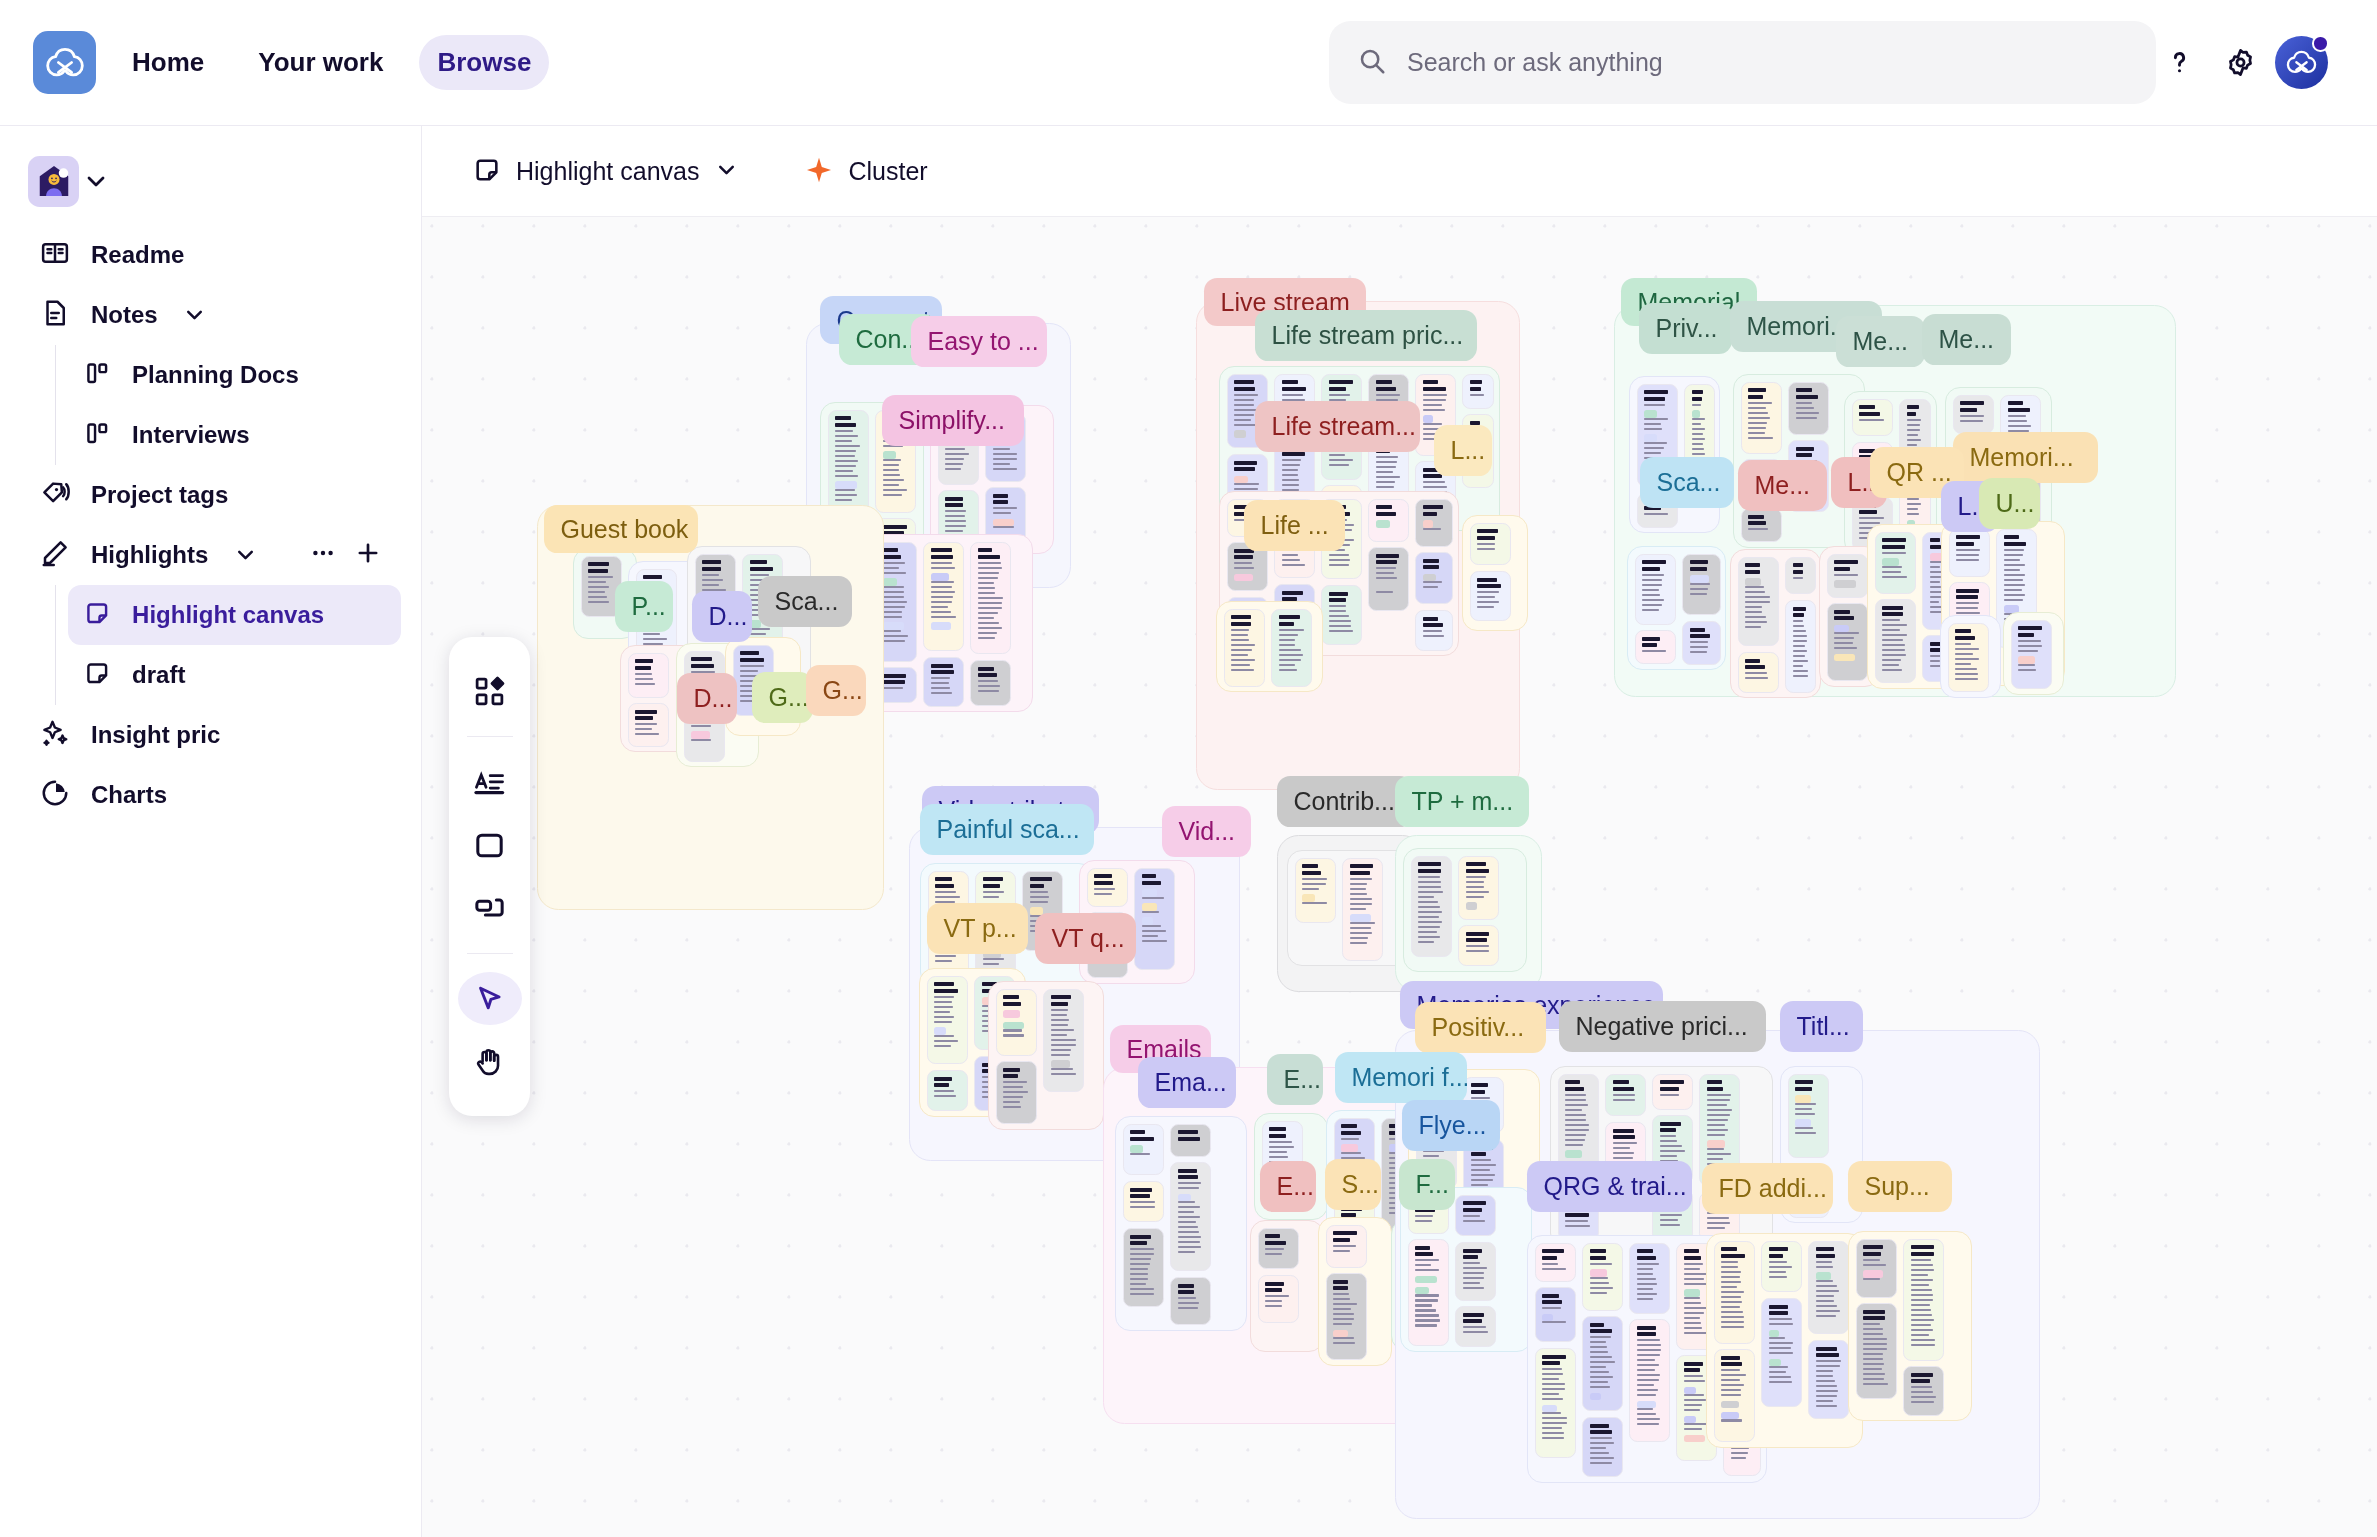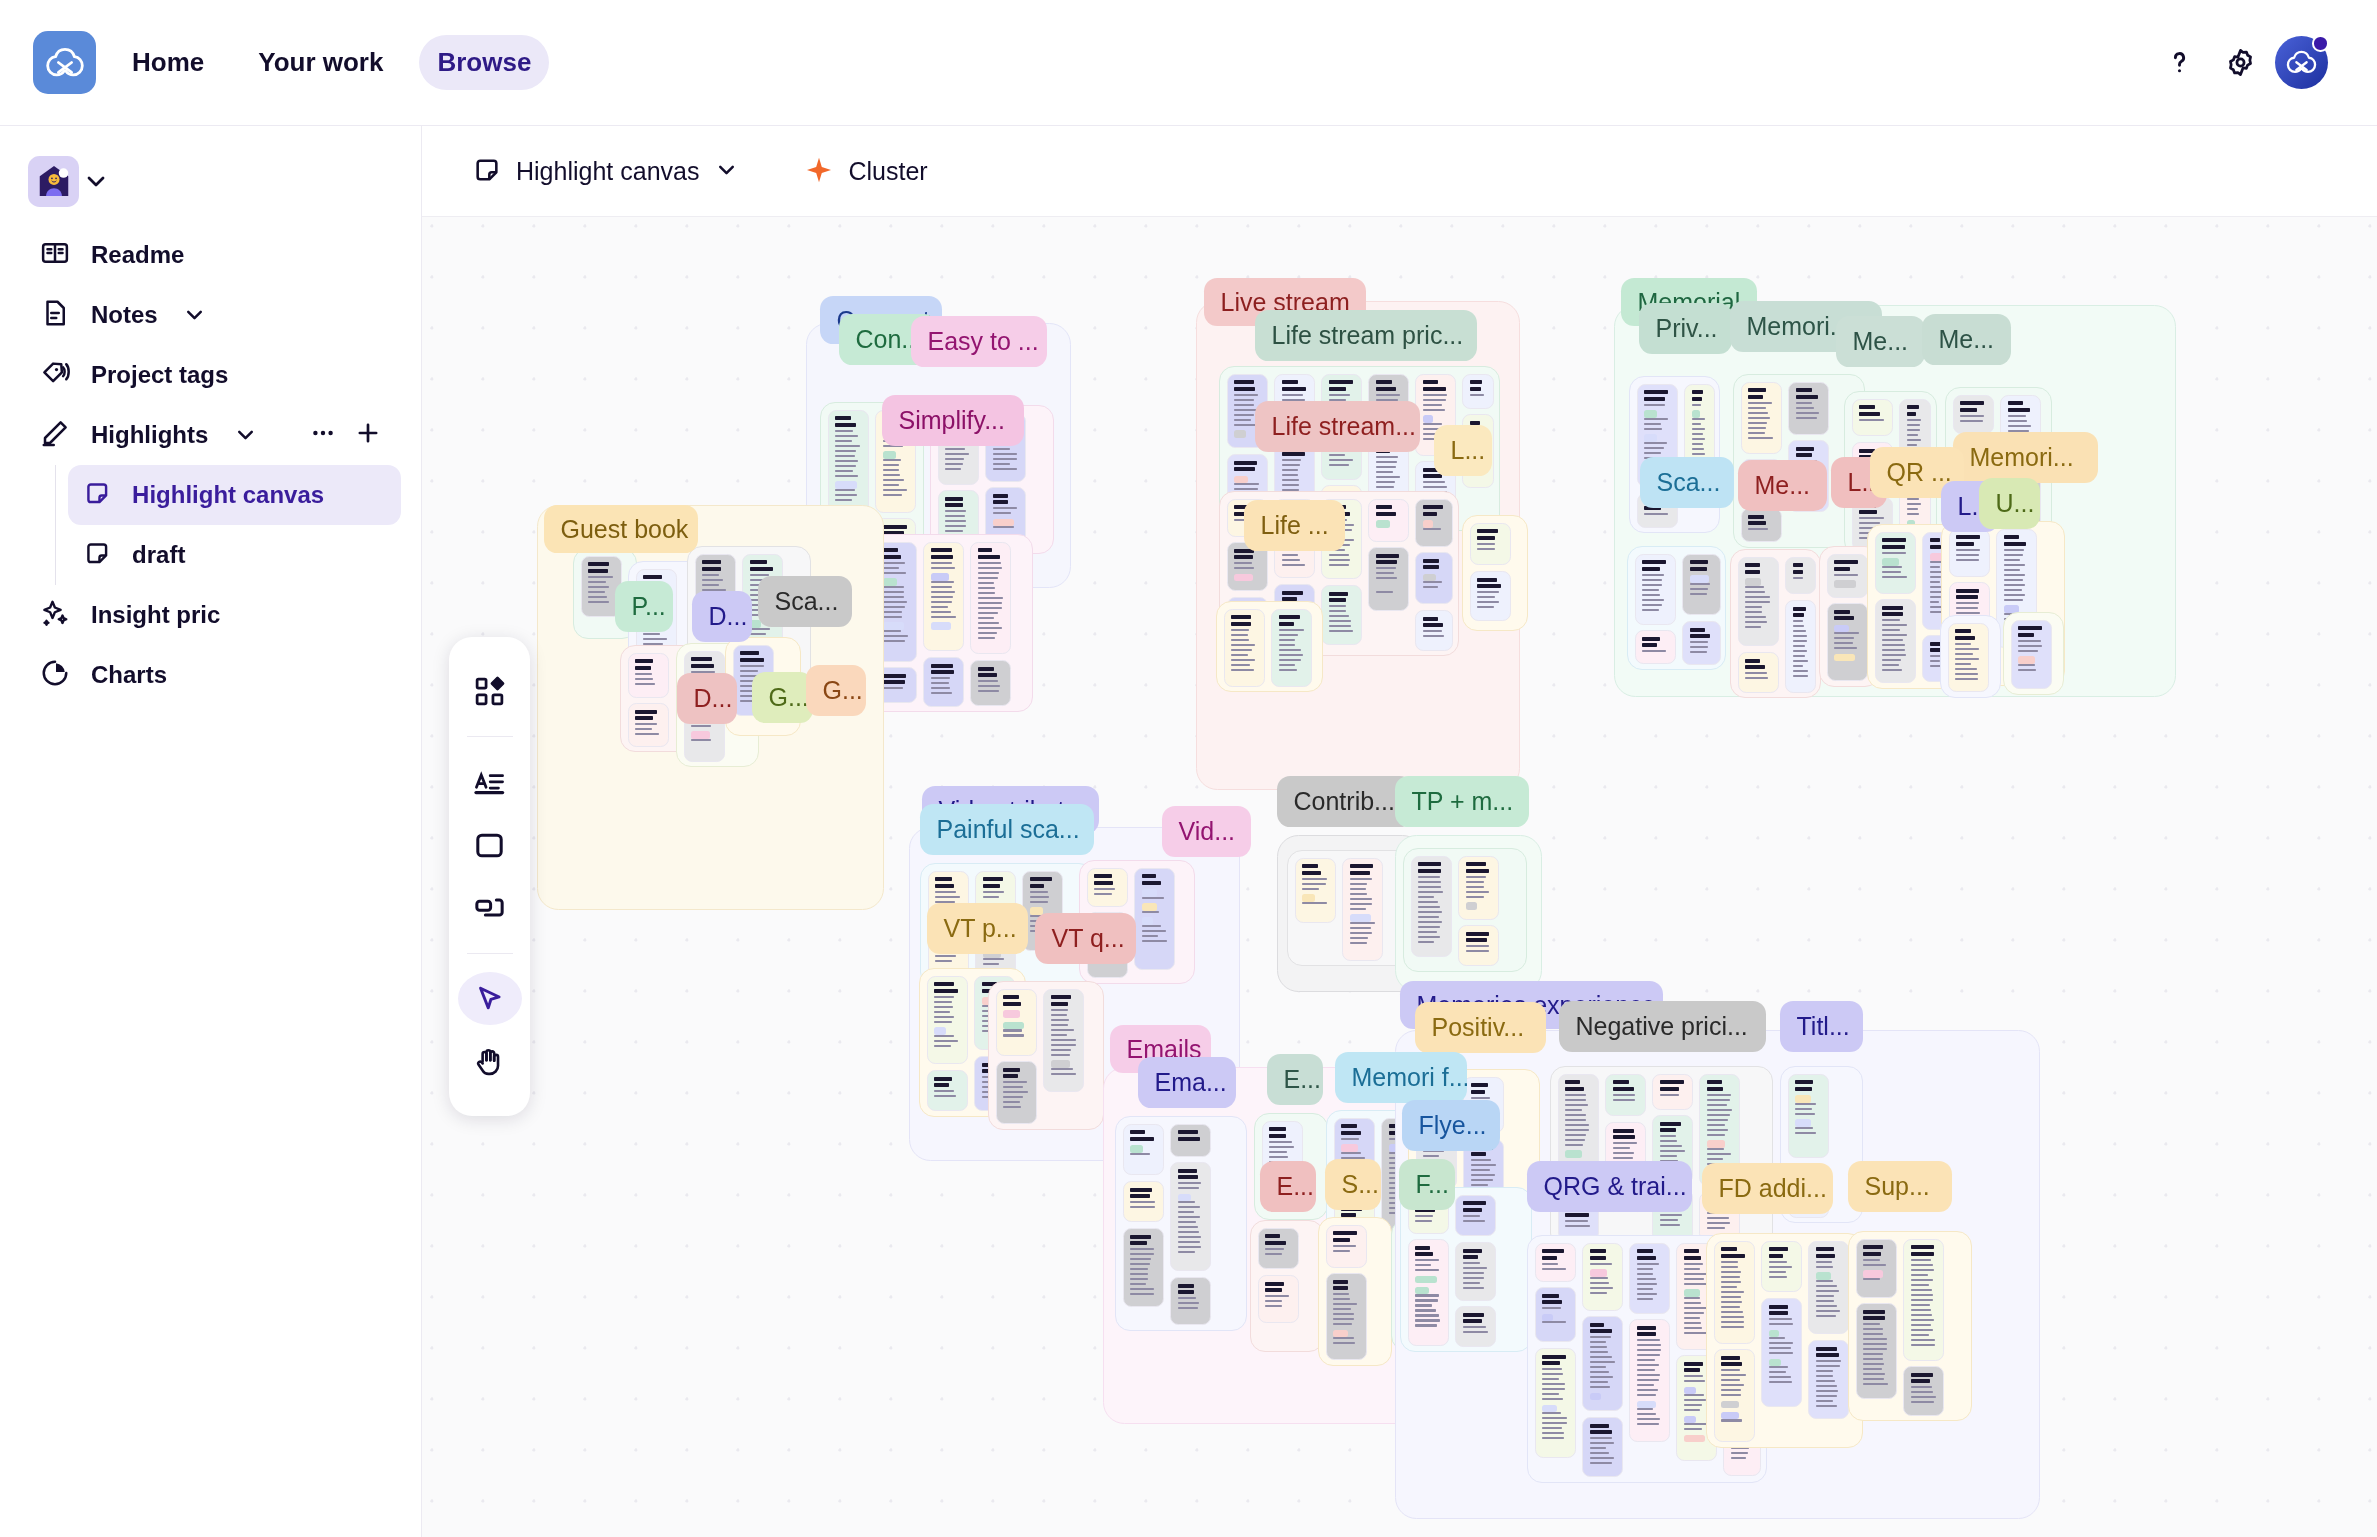--- a/index.html
+++ b/index.html
@@ -138,20 +138,29 @@
   <div id="logo-tile">
     <svg width="40" height="33" viewBox="0 0 48 40">
       <path d="M24 4c-6 0-10 4-11.5 9C7 13.5 3 18 3 24c0 6 5 11 11 11 4 0 7.3-2 9.3-5h1.4c2 3 5.3 5 9.3 5 6 0 11-5 11-11 0-6-4-10.5-9.5-11C34 8 30 4 24 4z" fill="none" stroke="#ffffff" stroke-width="3.4" stroke-linejoin="round"></path>
       <path d="M16 20l16 12M32 20L16 32" stroke="#ffffff" stroke-width="3.4" stroke-linecap="round"></path>
     </svg>
   </div>
   <div class="nav-link">Home</div>
   <div class="nav-link">Your work</div>
   <div class="nav-link active">Browse</div>
 
+  <div id="searchwrap">
+    <span>
+      <svg width="30" height="30" viewBox="0 0 24 24" fill="none" stroke="#6d6a7c" stroke-width="2">
+        <circle cx="10.5" cy="10.5" r="6.5"></circle>
+          <path d="M15.5 15.5L21 21" stroke-linecap="round"></path>
+      </svg>
+    </span>
+    <span id="search-input-text">Search or ask anything</span>
+  </div>
 
   <div class="hdr-icon" style="left:2158px">
     <svg width="33" height="33" viewBox="0 0 24 24" fill="none" stroke="#120d2b" stroke-width="2.1" stroke-linecap="round">
       <path d="M9 8.5a3 3 0 1 1 4.3 2.7c-.9.5-1.3 1.2-1.3 2.1v.7"></path>
         <circle cx="12" cy="18" r="1.1" fill="#120d2b" stroke="none"></circle>
     </svg>
   </div>
   <div class="hdr-icon" style="left:2219px">
     <svg width="33" height="33" viewBox="0 0 24 24" fill="none" stroke="#120d2b" stroke-width="2">
       <path d="M12 3.2l1.9 1.5 2.4-.3.9 2.3 2.1 1.2-.5 2.4.5 2.4-2.1 1.2-.9 2.3-2.4-.3L12 20.8l-1.9-1.5-2.4.3-.9-2.3-2.1-1.2.5-2.4-.5-2.4 2.1-1.2.9-2.3 2.4.3z" stroke-linejoin="round"></path>
@@ -208,20 +217,40 @@
       </svg>
     </span>
     <span class="lbl">Notes</span>
     <span class="chev">
       <svg width="25" height="25" viewBox="0 0 24 24" fill="none" stroke="#120d2b" stroke-width="2.4" stroke-linecap="round" stroke-linejoin="round">
           <path d="M6 9.5l6 6 6-6"></path>
         </svg>
     </span>
   </div>
 
+  <div class="sub-wrap">
+    <div class="side-row">
+      <span>
+        <svg width="26.5" height="26.5" viewBox="0 0 24 24" fill="none" stroke="#120d2b" stroke-width="2.2" stroke-linejoin="round">
+          <rect x="4" y="4" width="6" height="16" rx="1.6"></rect>
+            <rect x="14" y="4" width="6" height="7" rx="1.6"></rect>
+        </svg>
+      </span>
+      <span class="lbl">Planning Docs</span>
+    </div>
+    <div class="side-row">
+      <span>
+        <svg width="26.5" height="26.5" viewBox="0 0 24 24" fill="none" stroke="#120d2b" stroke-width="2.2" stroke-linejoin="round">
+          <rect x="4" y="4" width="6" height="16" rx="1.6"></rect>
+            <rect x="14" y="4" width="6" height="7" rx="1.6"></rect>
+        </svg>
+      </span>
+      <span class="lbl">Interviews</span>
+    </div>
+  </div>
 
   <div class="side-row">
     <span>
       <svg width="30" height="30" viewBox="0 0 24 24" fill="none" stroke="#120d2b" stroke-width="2" stroke-linejoin="round">
         <path d="M3.5 11.5l7-7 6.5.5.5 6.5-7 7z"></path>
           <circle cx="13.2" cy="9.2" r="1.3" fill="#120d2b" stroke="none"></circle>
         <path d="M18.5 7.5c1.6 1.6 1.6 5.4 0 7M21 5c2.6 2.6 2.6 9.4 0 12" stroke-linecap="round"></path>
       </svg>
     </span>
     <span class="lbl">Project tags</span>

